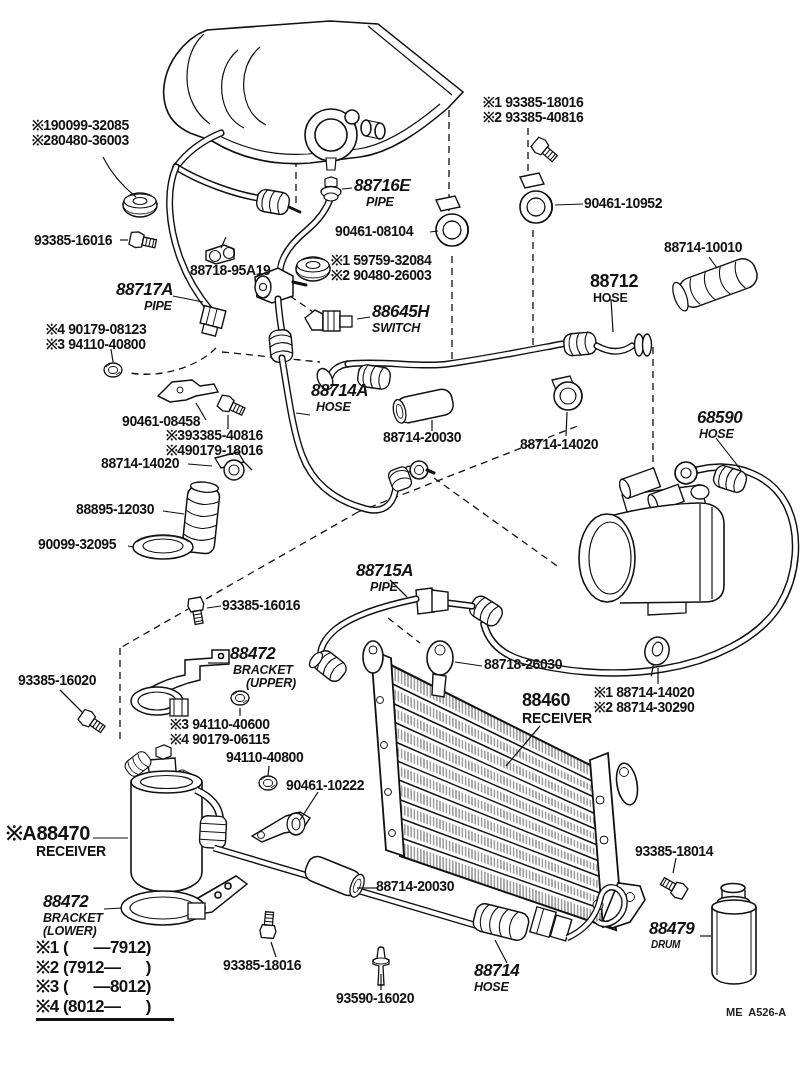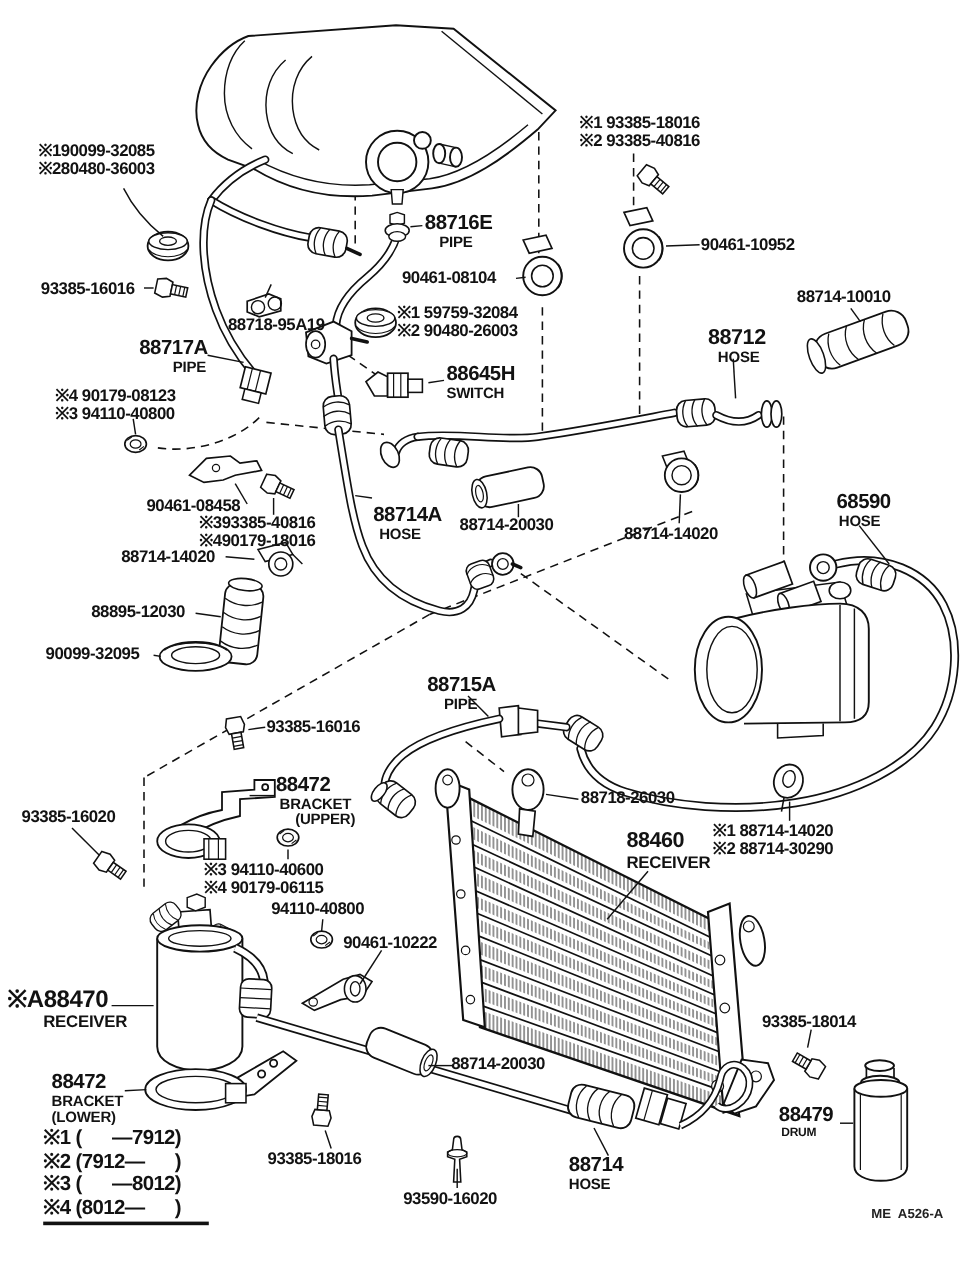--- a/index.html
+++ b/index.html
@@ -2,21 +2,21 @@
 <html><head>
 <meta charset="utf-8">
 <style>
   html,body{margin:0;padding:0;background:#fff;}
   .stage{position:relative;width:800px;height:1070px;background:#fff;overflow:hidden;
          font-family:"Liberation Sans", sans-serif;}
   .stage svg{position:absolute;left:0;top:0;}
   .lbl{position:absolute;font-weight:700;color:#121212;line-height:1.1;letter-spacing:-0.4px;white-space:nowrap;}
   .lbl span{display:block;}
   .n15{font-size:14px;}
-  .n17{font-size:17px;}
+  .n17{font-size:17px;font-style:italic;}
   .n18{font-size:18px;}
   .n20{font-size:20px;}
   .sub{font-size:12.5px;letter-spacing:-0.2px;}
   .legend{position:absolute;left:36px;top:938px;}
   .legend-row{font-size:17px;font-weight:700;white-space:pre;line-height:19.5px;letter-spacing:-0.5px;color:#121212;}
   .legend-underline{width:138px;height:3px;background:#121212;margin-top:2px;}
   .footer{position:absolute;left:726px;top:1006px;font-size:11px;font-weight:700;color:#222;white-space:pre;}
 </style>
 </head>
 <body>
@@ -482,41 +482,41 @@
 <div class="lbl n15" style="left:483px;top:95px;">
   <span>※1 93385-18016</span>
       <span>※2 93385-40816</span>
 </div>
 <div class="lbl n15" style="left:584px;top:196px;">
   <span>90461-10952</span>
 </div>
 <div class="lbl n15" style="left:664px;top:240px;">
   <span>88714-10010</span>
 </div>
-<div class="lbl n18" style="left:590px;top:272px;text-align:center;">
+<div class="lbl n18" style="left:590px;top:272px;">
   <span>88712</span>
       <span class="sub" style="padding-left:3px">HOSE</span>
 </div>
 <div class="lbl n15" style="left:122px;top:414px;">
   <span>90461-08458</span>
 </div>
 <div class="lbl n15" style="left:166px;top:428px;">
   <span>※393385-40816</span>
       <span>※490179-18016</span>
 </div>
 <div class="lbl n15" style="left:101px;top:456px;">
   <span>88714-14020</span>
 </div>
 <div class="lbl n15" style="left:76px;top:502px;">
   <span>88895-12030</span>
 </div>
 <div class="lbl n15" style="left:38px;top:537px;">
   <span>90099-32095</span>
 </div>
-<div class="lbl n17" style="left:311px;top:420px;">
+<div class="lbl n17" style="left:311px;top:382px;">
   <span>88714A</span>
       <span class="sub" style="padding-left:5px">HOSE</span>
 </div>
 <div class="lbl n15" style="left:383px;top:430px;">
   <span>88714-20030</span>
 </div>
 <div class="lbl n15" style="left:520px;top:437px;">
   <span>88714-14020</span>
 </div>
 <div class="lbl n17" style="left:697px;top:409px;">

